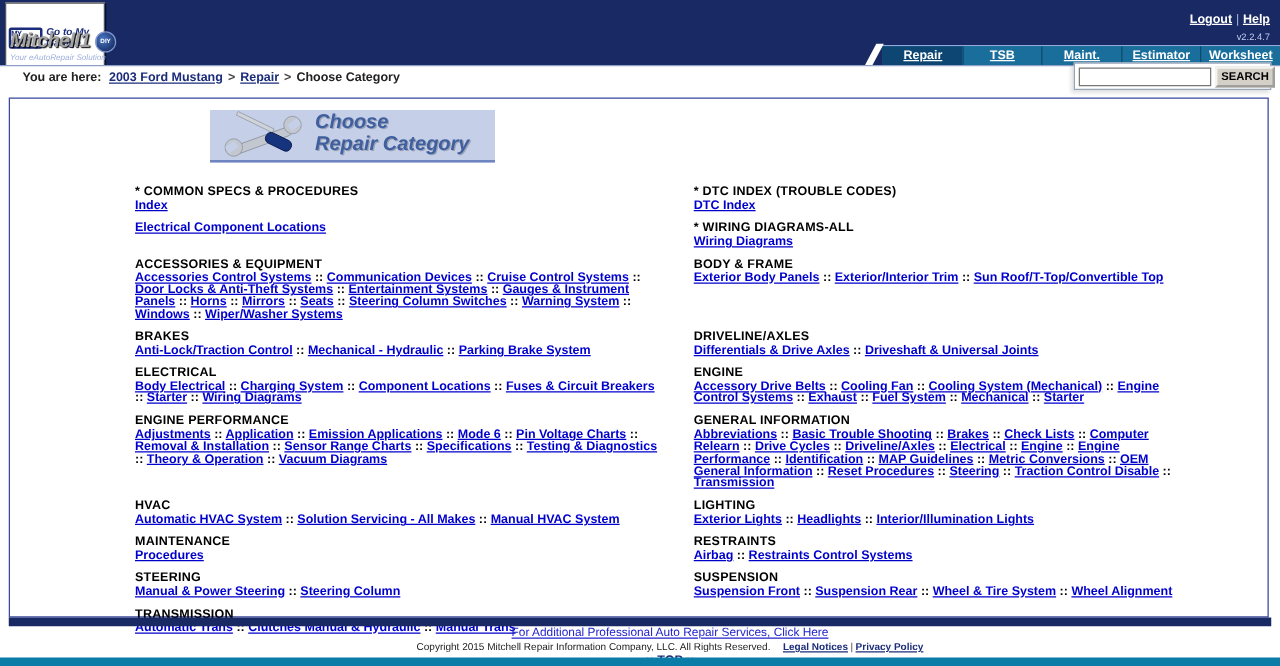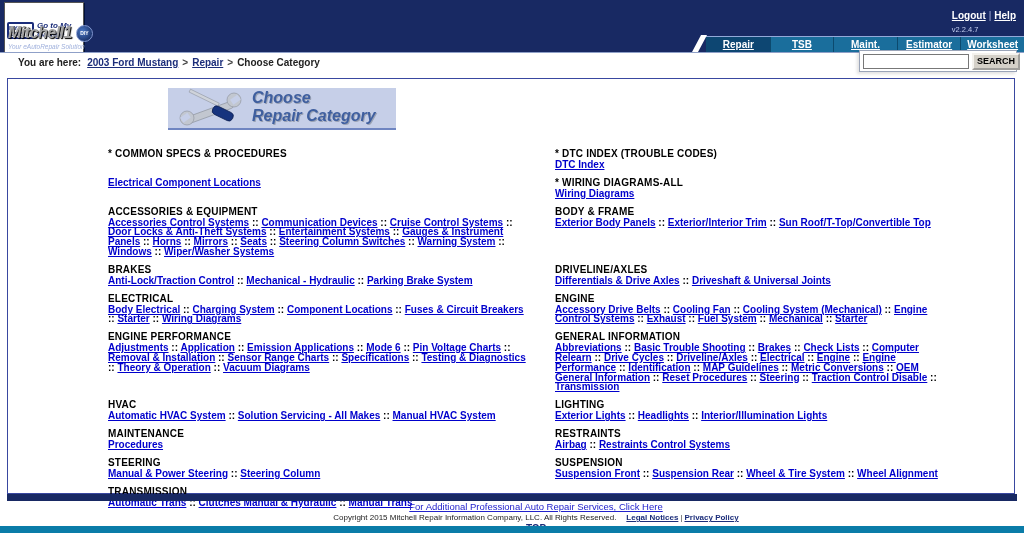--- a/index.html
+++ b/index.html
@@ -17,21 +17,21 @@
     border:1px solid #555;box-shadow:1px 1px 0 #00103a;display:flex;align-items:center;
     gap:3px;padding:16px 2px;cursor:pointer;
   }
   .plate{width:27px;height:17px;border:2px solid #1b2d7a;border-radius:2px;background:#fff;
     display:flex;flex-direction:column;align-items:center;justify-content:center;box-sizing:border-box;}
   .plate-top{height:2px;width:80%;background:#8fa0d8;margin-bottom:1px;}
   .plate-text{font-size:6px;font-weight:bold;color:#1b2d7a;line-height:6px;letter-spacing:-0.3px;}
   .garage-label{font-size:8px;font-weight:bold;font-style:italic;color:#1b2d7a;line-height:8.5px;}
   .garage-label span{display:block;}
 
-  .top-right{position:absolute;top:5px;right:8px;}
+  .top-right{position:absolute;top:5px;right:8px;text-align:right;}
   .top-links a{color:#fff;font-size:10px;font-weight:bold;text-decoration:underline;}
   .top-links .sep{color:#aab4dc;font-size:10px;margin:0 3px;}
   .version{display:block;color:#c2cdee;font-size:7.5px;margin-top:2px;}
 
   .logo{position:absolute;left:8px;top:25px;line-height:1;}
   .brand{font-size:16px;font-style:italic;font-weight:bold;color:#a3a3a3;letter-spacing:-0.5px;
     text-shadow:1px 1px 1px #000;}
   .badge{display:inline-block;width:15px;height:15px;border-radius:50%;
     background:radial-gradient(circle at 35% 35%, #4a77c4, #0c1d4e);
     color:#fff;font-size:5px;font-weight:bold;text-align:center;line-height:15px;
@@ -153,20 +153,21 @@
       </svg>
     </span>
     <div class="title">
       <div>Choose</div>
       <div>Repair Category</div>
     </div>
   </div>
   <div id="cat-grid" class="cat-grid">
       <div class="cat-cell">
         <div class="cat-head">* COMMON SPECS &amp; PROCEDURES</div>
+        <div class="cat-links"><a class="cat-link">Index</a></div>
       </div>
       <div class="cat-cell">
         <div class="cat-head">* DTC INDEX (TROUBLE CODES)</div>
         <div class="cat-links"><a class="cat-link">DTC Index</a></div>
       </div>
       <div class="cat-cell">
         <div class="cat-links"><a class="cat-link">Electrical Component Locations</a></div>
       </div>
       <div class="cat-cell">
         <div class="cat-head">* WIRING DIAGRAMS-ALL</div>

